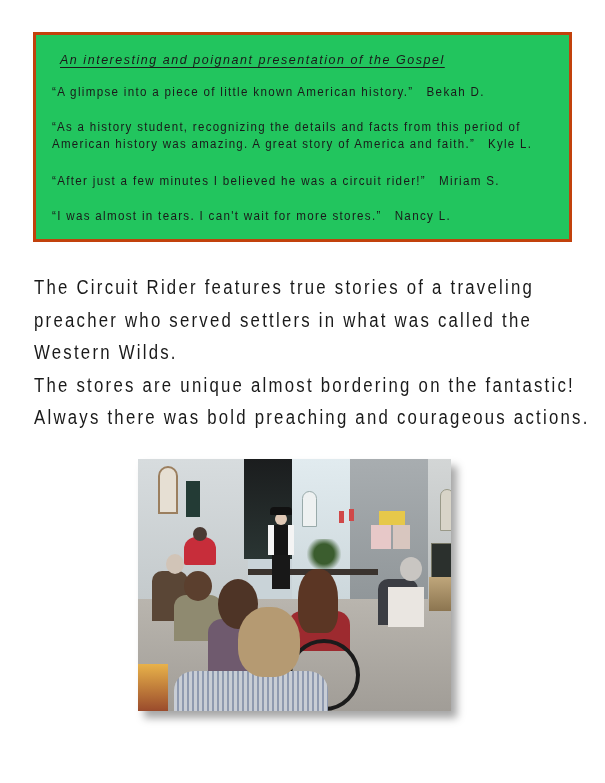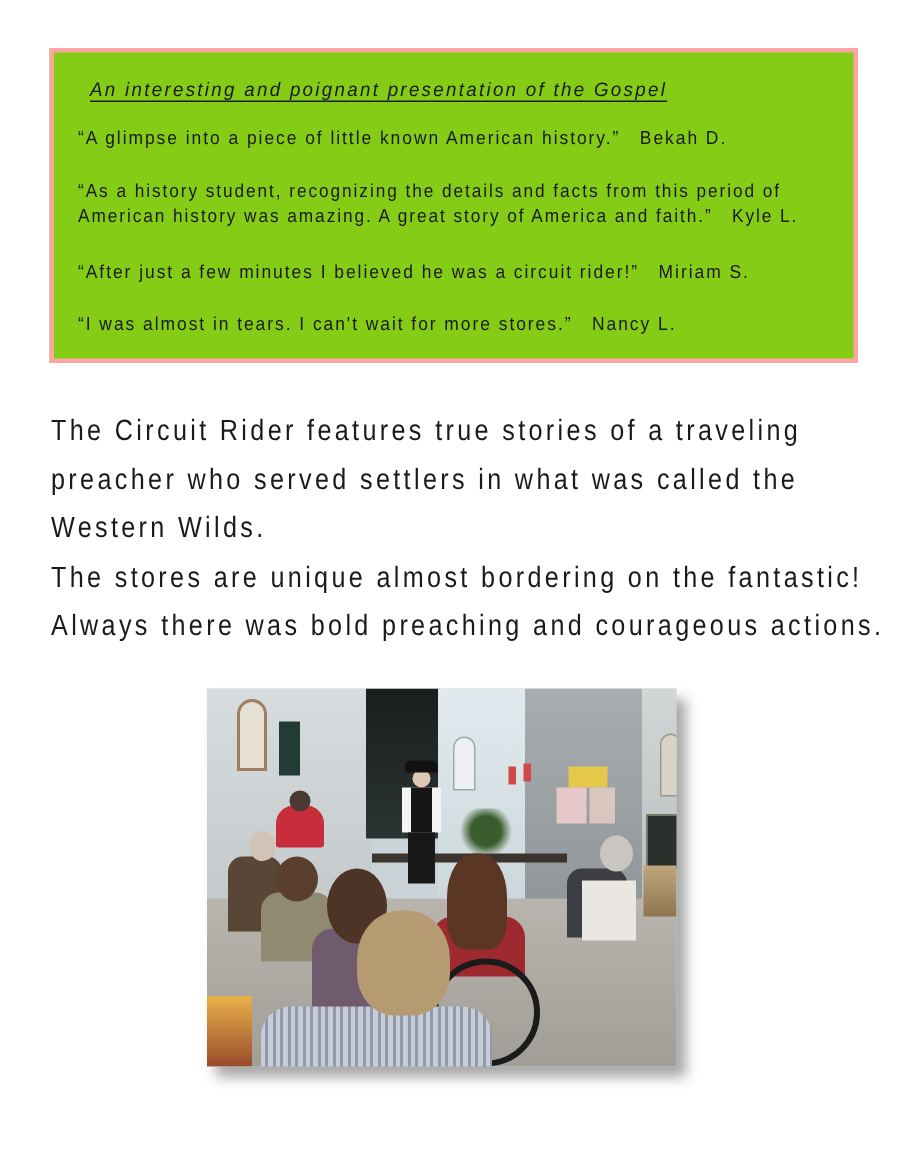--- a/index.html
+++ b/index.html
@@ -14,22 +14,22 @@
       overflow: hidden;
       font-family: "Liberation Sans", "DejaVu Sans", sans-serif;
       color: #1a1a1a;
     }
     .testimonial-box {
       position: absolute;
       left: 33px;
       top: 32px;
       width: 533px;
       height: 204px;
-      border: 3px solid #fca5a5;
-      background: #84cc16;
+      border: 3px solid #c2410c;
+      background: #22c55e;
     }
     .box-heading {
       position: absolute;
       left: 24px;
       top: 17px;
       font-size: 13px;
       font-style: italic;
       letter-spacing: 1.6px;
       text-decoration: underline;
       text-underline-offset: 3px;

